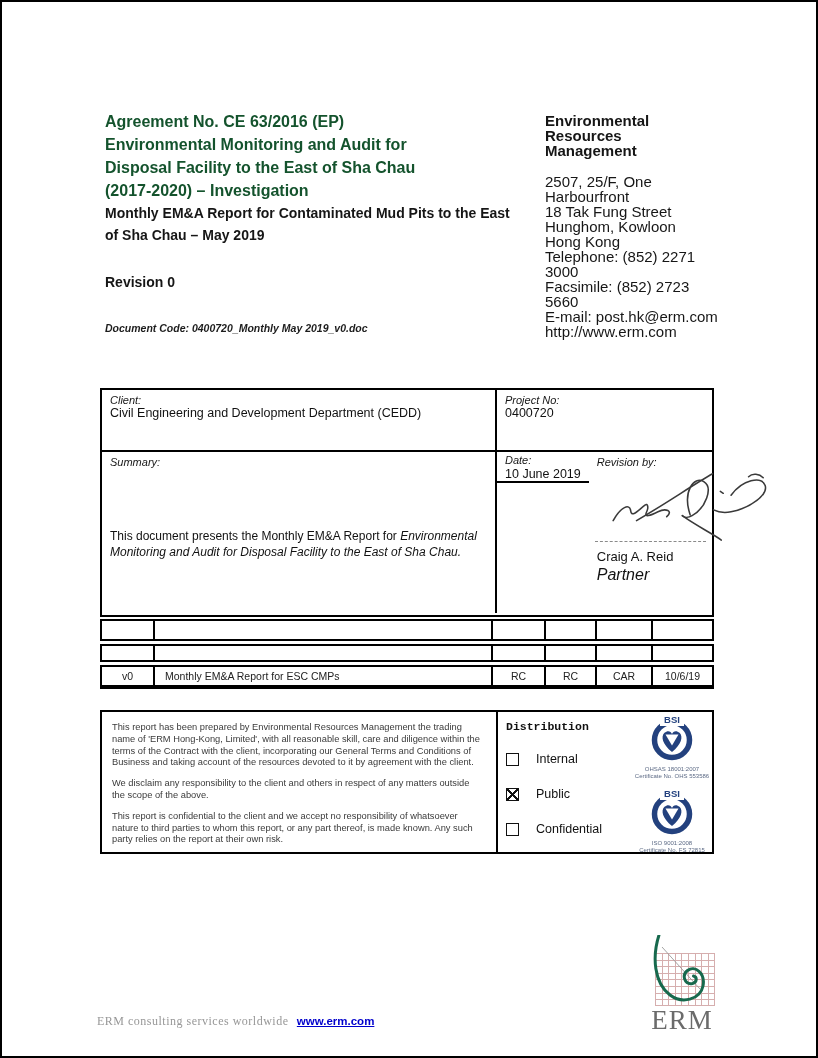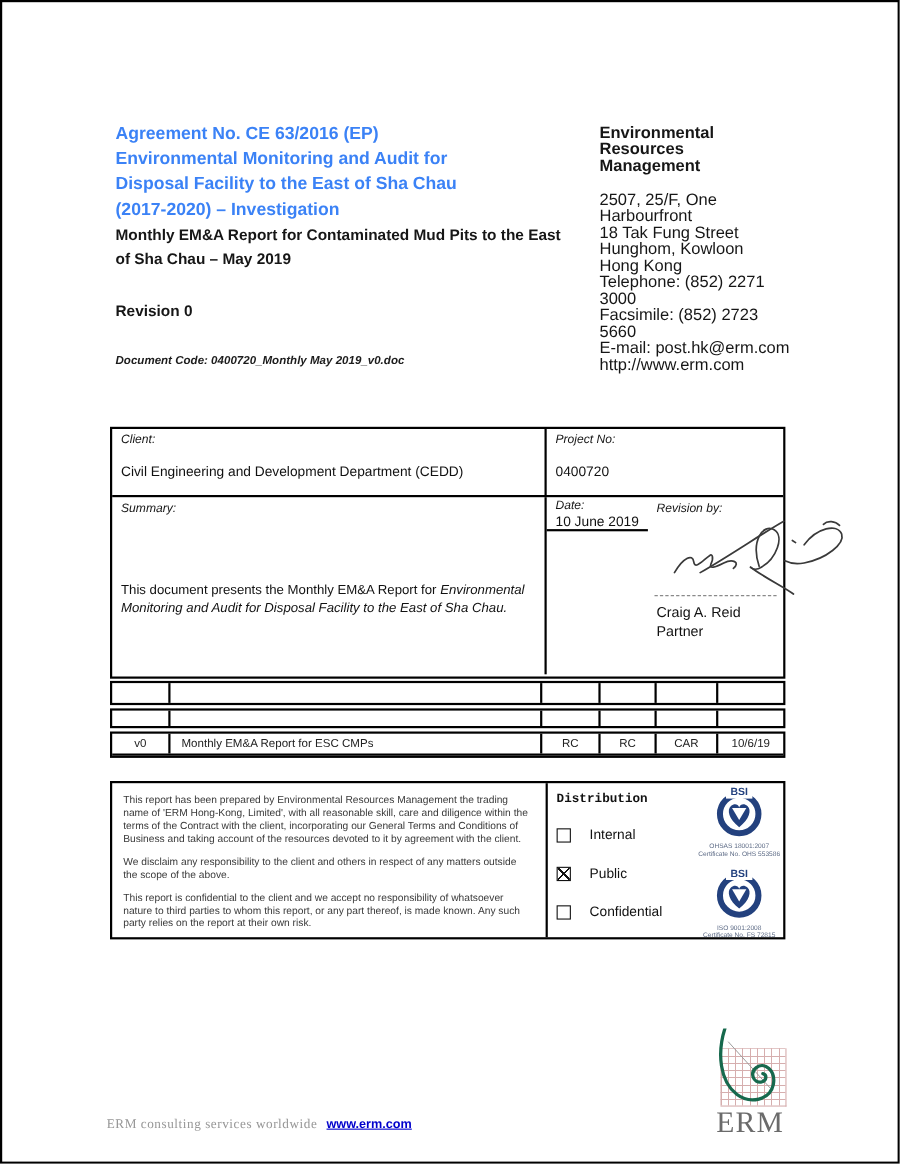--- a/index.html
+++ b/index.html
@@ -5,48 +5,48 @@
   * { margin:0; padding:0; box-sizing:border-box; }
   html,body { background:#fff; }
   body { font-family:"Liberation Sans", sans-serif; color:#111; }
   .page {
     position:relative; width:818px; height:1058px; background:#fff;
     border:2px solid #000; overflow:hidden;
   }
 
   
   .title-block { position:absolute; left:103px; top:108px; width:440px; }
-  .doc-title { font-size:16px; line-height:23px; font-weight:bold; color:#3b82f6; }
+  .doc-title { font-size:16px; line-height:23px; font-weight:bold; color:#14532d; }
   .doc-subtitle { width:405px; font-size:14px; line-height:22px; font-weight:bold; color:#161616; }
   .doc-revision { margin-top:28px; font-size:14px; font-weight:bold; color:#161616; }
   .doc-code { margin-top:32px; font-size:10.5px; font-weight:bold; font-style:italic; color:#1c1c1c; }
 
   .address-block { position:absolute; left:543px; top:111px; width:180px; font-size:15px; line-height:15px; color:#161616; }
   .company-name { font-weight:bold; }
   .address-lines { margin-top:16px; }
 
   
   .tbl { position:absolute; left:98px; width:614px; border:2px solid #000; }
   .tbl-a { top:386px; height:229px; }
   .row1 { display:flex; height:62px; border-bottom:2px solid #000; }
   .row2 { display:flex; height:161px; }
   .cell-client { width:395px; border-right:2px solid #000; padding:4px 8px; }
   .cell-project { flex:1; padding:4px 8px; }
   .cell-label { font-size:11px; color:#161616;font-style:italic; }
-  .cell-value { font-size:12.5px; margin-top:16px; }
+  .cell-value { font-size:12.5px; }
   .cell-summary { width:395px; border-right:2px solid #000; padding:4px 8px; }
   .summary-text { margin-top:60px; width:383px; font-size:12px; line-height:16px; }
   .summary-italic { font-style:italic; }
   .cell-right2 { flex:1; display:flex; flex-direction:row; }
   .cell-date { height:31px; border-bottom:2px solid #000; padding:2px 8px; }
   .date-value { font-size:12.5px; margin-top:1px; }
   .cell-approved { flex:1; padding:4px 8px; position:relative; }
   .sig-line { position:absolute; left:6px; right:6px; top:89px; border-top:1.5px dashed #8a8a8a; }
   .approver-name { position:absolute; left:8px; top:97px; font-size:13px; }
-  .approver-title { position:absolute; left:8px; top:114px; font-size:13px; }
+  .approver-title { position:absolute; left:8px; top:114px; font-size:16px; font-style:italic; }
   .signature-svg { position:absolute; left:8px; top:14px; }
 
   
   .rev-area { position:absolute; left:98px; top:617px; width:614px; }
   .rev-row { display:flex; border:2px solid #000; background:#fff; }
   .rev-row + .rev-row { margin-top:3px; }
   .rev-row .c { border-right:2px solid #000; display:flex; align-items:center; justify-content:center; font-size:10.5px; color:#222; }
   .rev-row .c:last-child { border-right:none; }
   .c-rev { width:53px; }
   .c-desc { width:338px; justify-content:flex-start !important; padding-left:10px; }

